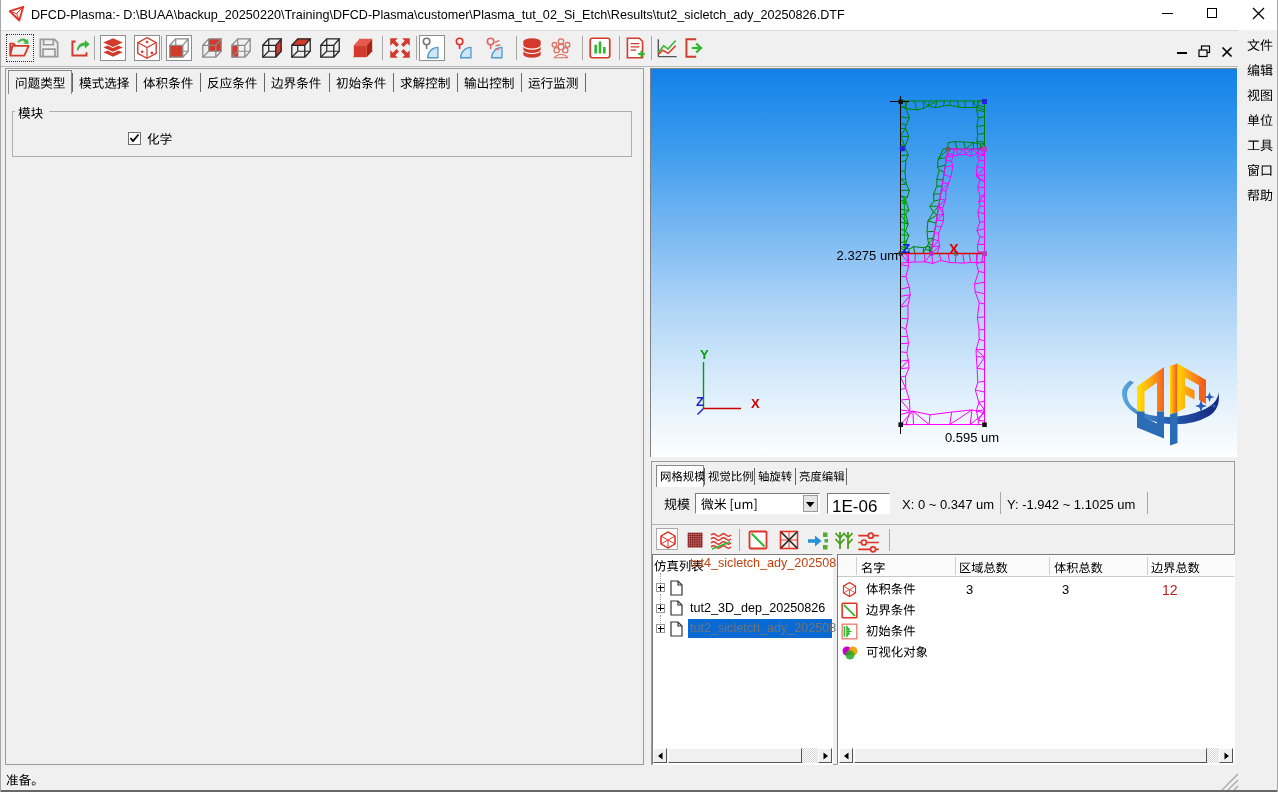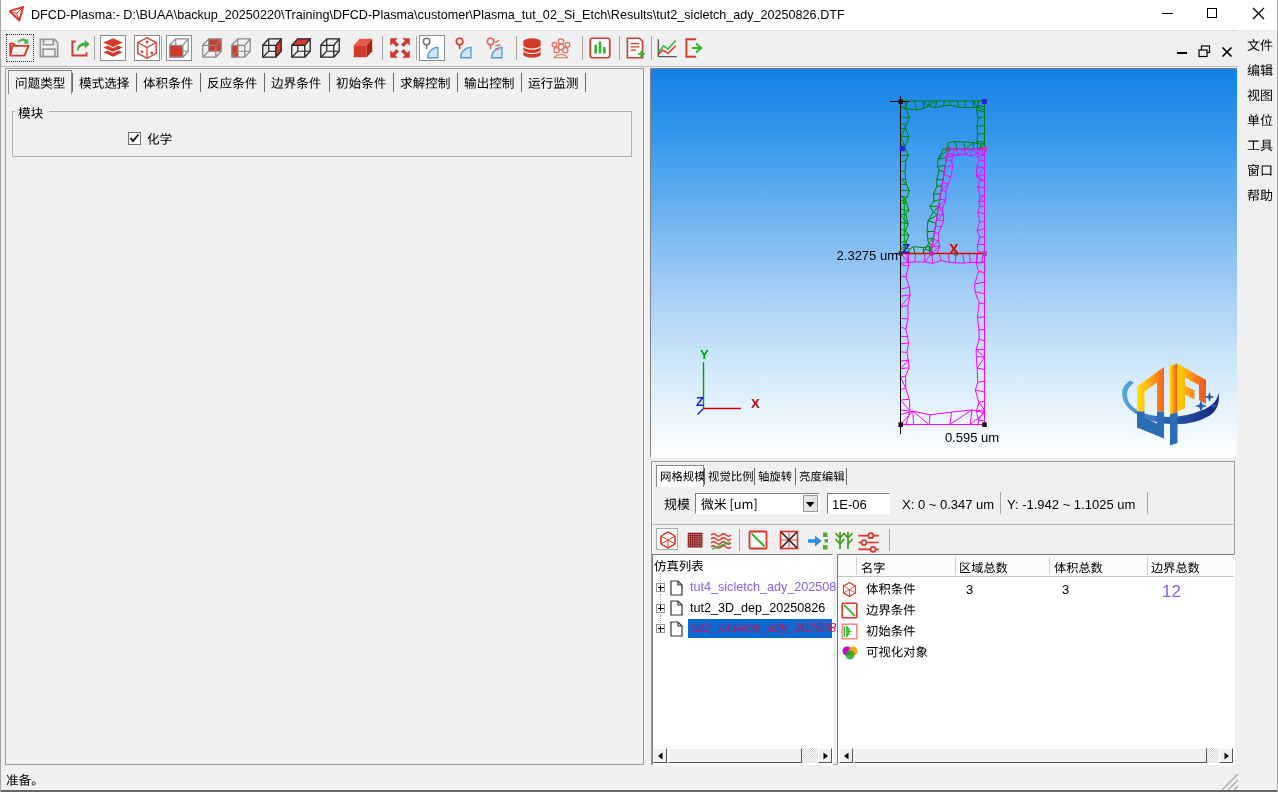--- a/index.html
+++ b/index.html
@@ -599,21 +599,21 @@
   </svg>
 <div class="abs sunk" style="left:694px;top:493px;width:125px;height:21px"></div>
 <svg style="position:absolute;left:700px;top:497px" width="57" height="17" viewBox="0 0 57 17">
     <path transform="translate(0 11.9)" d="M2.5 -10.8C2.1 -9.9 1.2 -8.9 0.4 -8.2C0.5 -8.0 0.8 -7.7 0.9 -7.5C1.8 -8.2 2.8 -9.4 3.4 -10.4ZM4.2 -4.1L4.2 -2.6C4.2 -1.7 4.1 -0.5 3.2 0.3C3.4 0.5 3.7 0.8 3.9 1.0C4.8 -0.0 5.0 -1.5 5.0 -2.6L5.0 -3.3L6.7 -3.3L6.7 -1.8C6.7 -1.3 6.5 -1.1 6.3 -1.0C6.5 -0.8 6.6 -0.4 6.7 -0.2C6.9 -0.4 7.2 -0.7 8.7 -1.7C8.6 -1.9 8.5 -2.2 8.5 -2.4L7.5 -1.8L7.5 -4.1ZM9.4 -7.3L11.0 -7.3C10.8 -5.7 10.5 -4.3 10.1 -3.2C9.7 -4.3 9.5 -5.5 9.3 -6.8ZM3.6 -5.7L3.6 -4.9L7.9 -4.9L7.9 -5.0C8.1 -4.8 8.3 -4.6 8.4 -4.5C8.5 -4.7 8.7 -5.0 8.8 -5.3C9.0 -4.2 9.3 -3.1 9.6 -2.2C9.1 -1.1 8.3 -0.3 7.3 0.3C7.5 0.5 7.8 0.9 7.8 1.0C8.8 0.4 9.5 -0.3 10.0 -1.2C10.5 -0.3 11.0 0.5 11.8 1.0C11.9 0.7 12.2 0.4 12.4 0.2C11.6 -0.3 11.0 -1.1 10.5 -2.1C11.2 -3.5 11.6 -5.2 11.8 -7.3L12.3 -7.3L12.3 -8.1L9.6 -8.1C9.8 -8.9 9.9 -9.8 10.0 -10.6L9.1 -10.7C8.9 -8.8 8.6 -6.8 7.9 -5.5L7.9 -5.7ZM3.9 -9.7L3.9 -6.6L7.9 -6.6L7.9 -9.7L7.2 -9.7L7.2 -7.4L6.3 -7.4L6.3 -10.8L5.5 -10.8L5.5 -7.4L4.5 -7.4L4.5 -9.7ZM2.8 -8.2C2.2 -6.8 1.2 -5.5 0.2 -4.6C0.4 -4.4 0.7 -3.9 0.8 -3.7C1.1 -4.1 1.5 -4.5 1.9 -5.0L1.9 1.0L2.8 1.0L2.8 -6.3C3.1 -6.8 3.4 -7.4 3.7 -7.9ZM23.2 -10.1C22.8 -9.1 22.0 -7.7 21.3 -6.9L22.2 -6.5C22.8 -7.3 23.6 -8.6 24.2 -9.7ZM14.3 -9.6C15.0 -8.7 15.8 -7.4 16.0 -6.6L17.0 -7.0C16.7 -7.9 15.9 -9.1 15.2 -10.0ZM18.7 -10.7L18.7 -5.8L13.5 -5.8L13.5 -4.9L17.9 -4.9C16.8 -3.1 15.0 -1.3 13.2 -0.4C13.5 -0.2 13.8 0.2 14.0 0.4C15.7 -0.6 17.5 -2.4 18.7 -4.4L18.7 1.0L19.7 1.0L19.7 -4.4C20.9 -2.5 22.8 -0.7 24.5 0.3C24.6 0.1 24.9 -0.3 25.2 -0.5C23.5 -1.4 21.6 -3.1 20.5 -4.9L24.8 -4.9L24.8 -5.8L19.7 -5.8L19.7 -10.7ZM29.8 2.2L32.4 2.2L32.4 1.5L30.7 1.5L30.7 -9.5L32.4 -9.5L32.4 -10.1L29.8 -10.1ZM36.0 0.2C37.0 0.2 37.6 -0.3 38.3 -1.1L38.3 -1.1L38.4 0.0L39.4 0.0L39.4 -7.0L38.2 -7.0L38.2 -2.0C37.6 -1.2 37.1 -0.8 36.4 -0.8C35.4 -0.8 35.0 -1.4 35.0 -2.7L35.0 -7.0L33.9 -7.0L33.9 -2.5C33.9 -0.8 34.5 0.2 36.0 0.2ZM41.7 0.0L42.9 0.0L42.9 -5.0C43.5 -5.8 44.1 -6.1 44.7 -6.1C45.5 -6.1 46.0 -5.6 46.0 -4.2L46.0 0.0L47.1 0.0L47.1 -5.0C47.8 -5.8 48.3 -6.1 48.9 -6.1C49.8 -6.1 50.2 -5.6 50.2 -4.2L50.2 0.0L51.3 0.0L51.3 -4.4C51.3 -6.2 50.6 -7.1 49.2 -7.1C48.4 -7.1 47.7 -6.6 46.9 -5.8C46.6 -6.6 46.1 -7.1 45.0 -7.1C44.2 -7.1 43.5 -6.6 42.8 -5.9L42.8 -5.9L42.7 -7.0L41.7 -7.0ZM52.9 2.2L55.4 2.2L55.4 -10.1L52.9 -10.1L52.9 -9.5L54.5 -9.5L54.5 1.5L52.9 1.5Z" fill="#000"></path>
   </svg>
 <div class="abs" style="left:802px;top:495px;width:15px;height:17px;background:#e5e5e5;border:1px solid #999"></div>
 <svg class="abs" style="left:804px;top:501px" width="11" height="7" viewBox="0 0 11 7">
     <path d="M1 1 L9.5 1 L5.2 6.2 Z" fill="#000"></path>
   </svg>
 <div class="abs sunk" style="left:826px;top:493px;width:63px;height:21px"></div>
-<div style="position:absolute;left:831px;top:496.5px;font-size:13px;color:#000;white-space:pre;">1E-06</div>
+<div style="position:absolute;left:831px;top:496.5px;font-size:17px;color:#000;white-space:pre;">1E-06</div>
 <div style="position:absolute;left:901px;top:496.5px;font-size:13px;color:#000;white-space:pre;">X: 0 ~ 0.347 um</div>
 <div class="vsep" style="left:999px;top:492px;height:22px"></div>
 <div style="position:absolute;left:1006px;top:496.5px;font-size:13px;color:#000;white-space:pre;">Y: -1.942 ~ 1.1025 um</div>
 <div class="vsep" style="left:1146px;top:492px;height:22px"></div>
 <div class="abs" style="left:651px;top:524px;width:583px;height:1px;background:#b5b5b5"></div>
 <div class="abs" style="left:655px;top:528px;width:22px;height:22px;background:#fff;border:1px solid #aaa"></div>
 <svg class="abs" style="left:656px;top:529px" width="22" height="22" viewBox="0 0 22 22">
     <g fill="none" stroke="#e03226" stroke-width="1.2">
 <path d="M4 7 L11 3 L18 7 L18 15 L11 19 L4 15 Z M4 7 L11 11 L18 7 M11 11 L11 19 M4 15 L11 11 L18 15" stroke-width="1"></path>
 <path d="M4 7 L11 3 L18 7 L18 15 L11 19 L4 15 Z"></path>
@@ -667,40 +667,40 @@
     <path transform="translate(0 11.5)" d="M7.3 -10.2C7.5 -9.6 7.7 -8.8 7.8 -8.3L8.8 -8.5C8.7 -9.0 8.4 -9.8 8.2 -10.4ZM4.0 -8.2L4.0 -7.3L6.1 -7.3C6.1 -4.3 5.8 -1.2 3.5 0.4C3.7 0.5 4.0 0.8 4.2 1.0C6.0 -0.3 6.7 -2.3 6.9 -4.6L10.0 -4.6C9.9 -1.6 9.7 -0.4 9.4 -0.1C9.3 0.0 9.2 0.1 9.0 0.0C8.7 0.0 8.1 0.0 7.4 -0.0C7.6 0.2 7.7 0.6 7.7 0.9C8.4 0.9 9.0 0.9 9.4 0.9C9.8 0.8 10.0 0.7 10.3 0.5C10.7 0.0 10.8 -1.3 11.0 -5.1C11.0 -5.2 11.0 -5.5 11.0 -5.5L7.0 -5.5C7.1 -6.1 7.1 -6.7 7.1 -7.3L11.9 -7.3L11.9 -8.2ZM3.3 -10.4C2.6 -8.5 1.6 -6.7 0.4 -5.5C0.6 -5.2 0.8 -4.7 0.9 -4.5C1.3 -4.9 1.7 -5.4 2.0 -5.9L2.0 1.0L2.9 1.0L2.9 -7.4C3.4 -8.3 3.8 -9.2 4.2 -10.1ZM19.8 -0.6C21.1 -0.1 22.6 0.5 23.4 1.0L24.2 0.3C23.2 -0.1 21.7 -0.7 20.3 -1.2ZM16.7 -1.1C15.9 -0.6 14.3 0.0 13.1 0.3C13.3 0.5 13.6 0.8 13.7 1.0C15.0 0.6 16.5 0.0 17.5 -0.6ZM18.2 -10.4L18.1 -9.4L13.5 -9.4L13.5 -8.6L18.0 -8.6L17.9 -7.8L14.9 -7.8L14.9 -2.2L13.1 -2.2L13.1 -1.4L24.1 -1.4L24.1 -2.2L22.4 -2.2L22.4 -7.8L18.8 -7.8L18.9 -8.6L23.8 -8.6L23.8 -9.4L19.0 -9.4L19.2 -10.3ZM15.8 -2.2L15.8 -3.1L21.4 -3.1L21.4 -2.2ZM15.8 -5.7L21.4 -5.7L21.4 -5.0L15.8 -5.0ZM15.8 -6.3L15.8 -7.1L21.4 -7.1L21.4 -6.3ZM15.8 -4.4L21.4 -4.4L21.4 -3.6L15.8 -3.6ZM32.8 -9.0L32.8 -2.0L33.7 -2.0L33.7 -9.0ZM35.3 -10.4L35.3 -0.2C35.3 -0.0 35.2 0.0 35.0 0.0C34.8 0.1 34.2 0.1 33.5 0.0C33.6 0.3 33.8 0.7 33.8 0.9C34.8 0.9 35.4 0.9 35.7 0.8C36.1 0.6 36.3 0.4 36.3 -0.2L36.3 -10.4ZM27.0 -3.7C27.7 -3.3 28.4 -2.7 28.9 -2.2C28.1 -1.1 27.0 -0.2 25.8 0.3C26.0 0.5 26.2 0.8 26.3 1.1C29.0 -0.1 30.9 -2.5 31.5 -6.8L30.9 -7.0L30.8 -7.0L28.0 -7.0C28.2 -7.6 28.4 -8.2 28.5 -8.9L31.9 -8.9L31.9 -9.7L25.6 -9.7L25.6 -8.9L27.6 -8.9C27.1 -7.0 26.4 -5.2 25.5 -4.0C25.7 -3.9 26.0 -3.6 26.2 -3.4C26.8 -4.2 27.3 -5.1 27.7 -6.1L30.5 -6.1C30.3 -5.0 29.9 -3.9 29.4 -3.1C28.9 -3.5 28.2 -4.0 27.6 -4.4ZM40.3 1.0C40.6 0.8 41.1 0.6 44.5 -0.5C44.5 -0.7 44.4 -1.0 44.4 -1.3L41.4 -0.4L41.4 -3.1C42.1 -3.6 42.8 -4.2 43.3 -4.8C44.3 -2.2 46.0 -0.3 48.6 0.6C48.7 0.3 49.0 -0.0 49.2 -0.2C48.0 -0.6 46.9 -1.2 46.1 -2.0C46.8 -2.5 47.7 -3.1 48.5 -3.7L47.7 -4.3C47.1 -3.8 46.3 -3.1 45.5 -2.6C45.0 -3.2 44.5 -4.0 44.2 -4.8L48.8 -4.8L48.8 -5.6L43.8 -5.6L43.8 -6.7L47.8 -6.7L47.8 -7.5L43.8 -7.5L43.8 -8.5L48.4 -8.5L48.4 -9.3L43.8 -9.3L43.8 -10.4L42.9 -10.4L42.9 -9.3L38.5 -9.3L38.5 -8.5L42.9 -8.5L42.9 -7.5L39.1 -7.5L39.1 -6.7L42.9 -6.7L42.9 -5.6L38.0 -5.6L38.0 -4.8L42.1 -4.8C40.9 -3.7 39.2 -2.8 37.6 -2.3C37.8 -2.1 38.1 -1.7 38.3 -1.5C39.0 -1.8 39.7 -2.1 40.4 -2.5L40.4 -0.7C40.4 -0.2 40.1 0.0 39.9 0.1C40.1 0.3 40.3 0.8 40.3 1.0Z" fill="#000"></path>
   </svg>
 <div class="abs" style="left:659px;top:573.2px;width:1px;height:14px;border-left:1px dotted #999"></div>
 <div class="abs" style="left:655px;top:583.0px;width:9px;height:9px;background:#fff;border:1px solid #999"></div>
 <div class="abs" style="left:656.5px;top:586.9px;width:6px;height:1.2px;background:#000"></div>
 <div class="abs" style="left:658.9px;top:584.5px;width:1.2px;height:6px;background:#000"></div>
 <svg class="abs" style="left:669px;top:579.5px" width="13" height="16" viewBox="0 0 13 16">
 <path d="M1 1 L8 1 L12 5 L12 15 L1 15 Z" fill="#fff" stroke="#333" stroke-width="1.2"></path>
 <path d="M8 1 L8 5 L12 5" fill="none" stroke="#333" stroke-width="1.2"></path>
   </svg>
-<div style="position:absolute;left:689px;top:580.0px;font-size:12.6px;color:#8b5cf6;white-space:pre;">tut4_sicletch_ady_202508</div>
+<div style="position:absolute;left:689px;top:556px;font-size:12.6px;color:#c2410c;white-space:pre;">tut4_sicletch_ady_202508</div>
 <div class="abs" style="left:659px;top:593.9px;width:1px;height:14px;border-left:1px dotted #999"></div>
 <div class="abs" style="left:655px;top:603.7px;width:9px;height:9px;background:#fff;border:1px solid #999"></div>
 <div class="abs" style="left:656.5px;top:607.6px;width:6px;height:1.2px;background:#000"></div>
 <div class="abs" style="left:658.9px;top:605.2px;width:1.2px;height:6px;background:#000"></div>
 <svg class="abs" style="left:669px;top:600.2px" width="13" height="16" viewBox="0 0 13 16">
 <path d="M1 1 L8 1 L12 5 L12 15 L1 15 Z" fill="#fff" stroke="#333" stroke-width="1.2"></path>
 <path d="M8 1 L8 5 L12 5" fill="none" stroke="#333" stroke-width="1.2"></path>
   </svg>
 <div style="position:absolute;left:689px;top:600.7px;font-size:12.6px;color:#000;white-space:pre;">tut2_3D_dep_20250826</div>
 <div class="abs" style="left:659px;top:614.6px;width:1px;height:14px;border-left:1px dotted #999"></div>
 <div class="abs" style="left:655px;top:624.4px;width:9px;height:9px;background:#fff;border:1px solid #999"></div>
 <div class="abs" style="left:656.5px;top:628.3px;width:6px;height:1.2px;background:#000"></div>
 <div class="abs" style="left:658.9px;top:625.9px;width:1.2px;height:6px;background:#000"></div>
 <svg class="abs" style="left:669px;top:620.9px" width="13" height="16" viewBox="0 0 13 16">
 <path d="M1 1 L8 1 L12 5 L12 15 L1 15 Z" fill="#fff" stroke="#333" stroke-width="1.2"></path>
 <path d="M8 1 L8 5 L12 5" fill="none" stroke="#333" stroke-width="1.2"></path>
   </svg>
 <div class="abs" style="left:687px;top:619.4px;width:144px;height:19px;background:#0a6ad4"></div>
-<div style="position:absolute;left:689px;top:621.4px;font-size:12.6px;color:#be185d;white-space:pre;font-style:italic;">tut2_sicletch_ady_202508</div>
+<div style="position:absolute;left:689px;top:621.4px;font-size:12.6px;color:#737373;white-space:pre;">tut2_sicletch_ady_202508</div>
 <div class="abs" style="left:652px;top:748px;width:179px;height:15px;background:#f5f5f5"></div>
 <div class="abs" style="left:652px;top:748px;width:14px;height:15px;background:#f0f0f0;border:1px solid #888;border-color:#fff #555 #555 #fff"></div>
 <svg class="abs" style="left:656px;top:752px" width="7" height="8" viewBox="0 0 7 8">
     <path d="M5.5 0.5 L5.5 7.5 L1 4 Z" fill="#000"></path>
   </svg>
 <div class="abs" style="left:667px;top:748px;width:134px;height:15px;background:#f0f0f0;border:1px solid;border-color:#fff #555 #555 #fff"></div>
 <div class="abs" style="left:801px;top:748px;width:16px;height:15px;background:repeating-conic-gradient(#fff 0% 25%, #d8d8d8 0% 50%) 0 0/2px 2px"></div>
 <div class="abs" style="left:817px;top:748px;width:14px;height:15px;background:#f0f0f0;border:1px solid;border-color:#fff #555 #555 #fff"></div>
 <svg class="abs" style="left:821px;top:752px" width="7" height="8" viewBox="0 0 7 8">
     <path d="M1.5 0.5 L1.5 7.5 L6 4 Z" fill="#000"></path>
@@ -750,21 +750,21 @@
 <path d="M5 5 L5 17 M8 5.5 A 9 8.5 0 0 1 8 16.5 Z" fill="none" stroke="#2eb82e" stroke-width="1.6"></path>
 <path d="M8 8 L12 8 M8 11 L13.5 11 M8 14 L12 14" stroke="#2eb82e" stroke-width="1.2"></path>
   </svg>
 <svg class="abs" style="left:840px;top:644px" width="18" height="18" viewBox="0 0 18 18">
 <circle cx="6" cy="7" r="4.5" fill="#cc00cc"></circle>
     <circle cx="12" cy="7" r="4.5" fill="#e8a000" fill-opacity="0.9"></circle>
 <circle cx="9" cy="11" r="4.5" fill="#22aa22" fill-opacity="0.85"></circle>
   </svg>
 <div style="position:absolute;left:965px;top:582px;font-size:13px;color:#000;white-space:pre;">3</div>
 <div style="position:absolute;left:1061px;top:582px;font-size:13px;color:#000;white-space:pre;">3</div>
-<div style="position:absolute;left:1161px;top:582px;font-size:17px;color:#8b5cf6;white-space:pre;">12</div>
+<div style="position:absolute;left:1161px;top:582px;font-size:14px;color:#b91c1c;white-space:pre;">12</div>
 <div class="abs" style="left:838px;top:748px;width:394px;height:15px;background:#f5f5f5"></div>
 <div class="abs" style="left:838px;top:748px;width:14px;height:15px;background:#f0f0f0;border:1px solid #888;border-color:#fff #555 #555 #fff"></div>
 <svg class="abs" style="left:842px;top:752px" width="7" height="8" viewBox="0 0 7 8">
     <path d="M5.5 0.5 L5.5 7.5 L1 4 Z" fill="#000"></path>
   </svg>
 <div class="abs" style="left:853px;top:748px;width:353px;height:15px;background:#f0f0f0;border:1px solid;border-color:#fff #555 #555 #fff"></div>
 <div class="abs" style="left:1206px;top:748px;width:12px;height:15px;background:repeating-conic-gradient(#fff 0% 25%, #d8d8d8 0% 50%) 0 0/2px 2px"></div>
 <div class="abs" style="left:1218px;top:748px;width:14px;height:15px;background:#f0f0f0;border:1px solid;border-color:#fff #555 #555 #fff"></div>
 <svg class="abs" style="left:1222px;top:752px" width="7" height="8" viewBox="0 0 7 8">
     <path d="M1.5 0.5 L1.5 7.5 L6 4 Z" fill="#000"></path>

